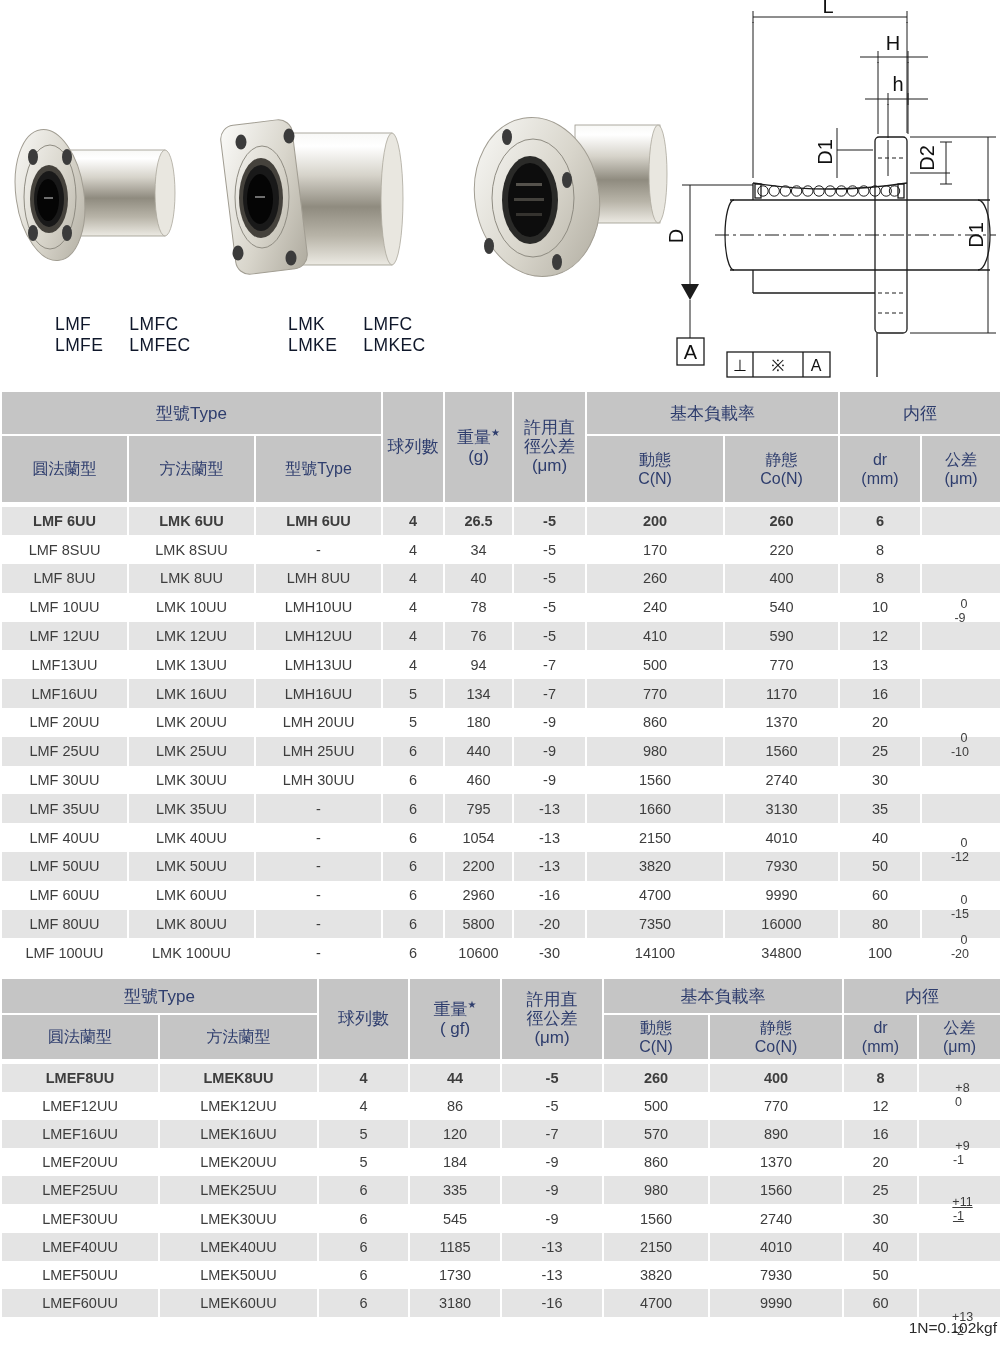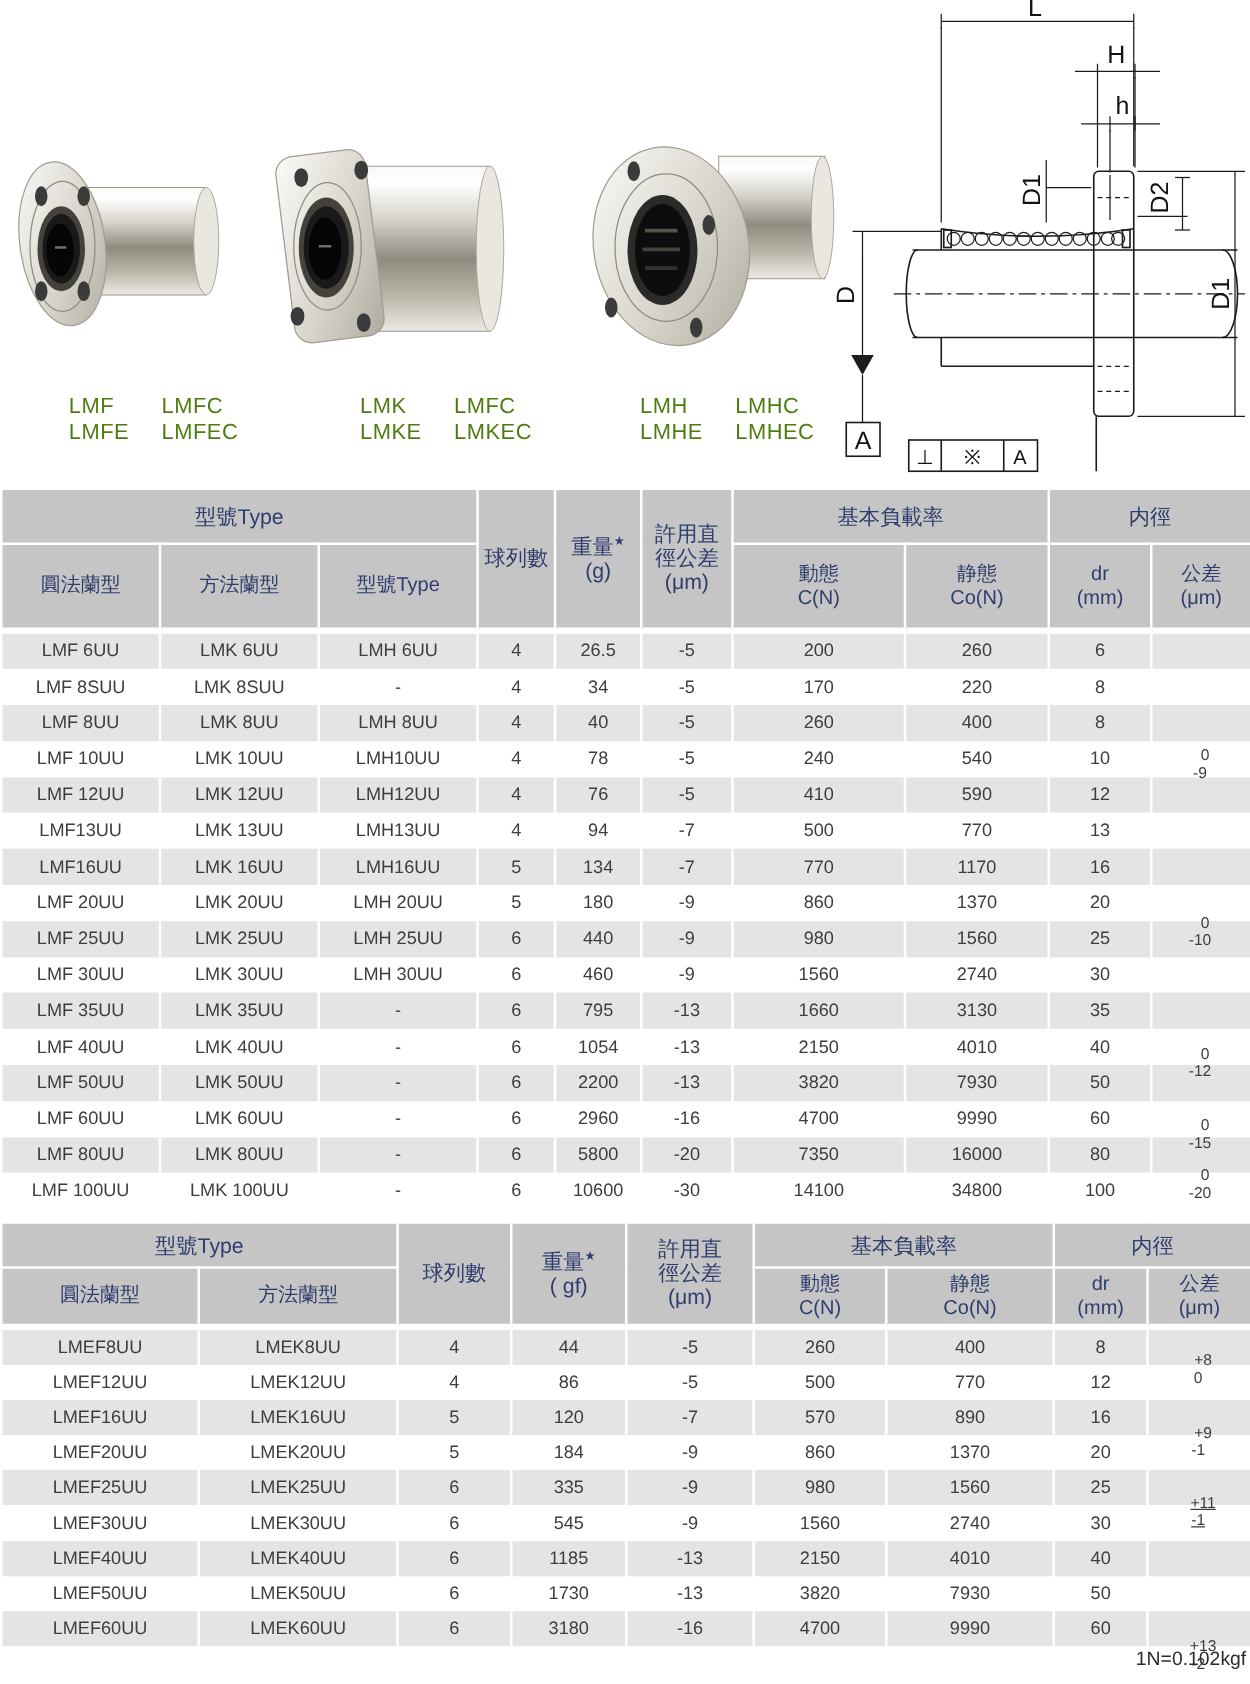--- a/index.html
+++ b/index.html
@@ -2,36 +2,36 @@
 <html><head>
 <meta charset="utf-8">
 <style>
   html,body{margin:0;padding:0;background:#ffffff;}
   .page{position:relative;width:1000px;height:1347px;background:#fff;overflow:hidden;
         font-family:"Liberation Sans", sans-serif;}
   
   .photos{position:absolute;top:0;left:0;width:1000px;height:390px;}
   .photos svg{position:absolute;top:0;left:0;}
   .plabels{position:absolute;top:315px;display:grid;grid-template-columns:auto auto;
-           column-gap:26px;row-gap:3px;font-size:17.5px;line-height:18px;color:#4d7c0f;
+           column-gap:26px;row-gap:3px;font-size:17.5px;line-height:18px;color:#0f172a;
            letter-spacing:.4px;}
   .plabels span{white-space:nowrap;}
   
   table.tbl{position:absolute;left:0;width:1000px;border-collapse:collapse;table-layout:fixed;}
   .t1{top:390px;} .t2{top:977px;}
   .tbl th{background:#c5c5c5;color:#2e3d6d;font-weight:normal;border:2px solid #fff;
           padding:0;text-align:center;vertical-align:middle;}
   .tbl tr.h1 th{font-size:17px;}
   .tbl tr.h2 th, .tbl th.span2{font-size:16px;line-height:19px;}
   .t1 tr.h1{height:44px;} .t1 tr.h2{height:69px;}
   .t2 tr.h1{height:36px;} .t2 tr.h2{height:47px;}
   .tbl td{border-left:2px solid #fff;border-right:2px solid #fff;padding:0;margin:0;
           text-align:center;vertical-align:middle;font-size:14.5px;color:#3d3d3d;}
   .t1 td{height:28.8px;} .t2 td{height:28.2px;}
-  .tbl tbody tr:first-child td{border-top:5px solid #fff;}
+  .tbl tbody tr:first-child td{border-top:5px solid #fff;font-weight:bold;}
   .tbl tbody tr:nth-child(odd){background:#e4e4e4;}
   .ml{white-space:pre-line;}
   sup.star{font-size:10px;line-height:0;}
   
   .tol{position:absolute;text-align:center;font-size:12.5px;line-height:13.5px;color:#3d3d3d;}
   .tol .l1{display:block;transform:translateX(4px);}
   .tol .l2{display:block;}
   .tolA{left:920px;width:80px;}
   .tolB{left:917px;width:83px;}
   .tolA1{top:598px;} .tolA2{top:732px;} .tolA3{top:837px;} .tolA4{top:894px;} .tolA5{top:934px;}
@@ -209,26 +209,20 @@
       <span>LMF</span>
       <span>LMFC</span>
       <span>LMFE</span>
       <span>LMFEC</span>
     </div>
     <div class="plabels" style="left:288px">
       <span>LMK</span>
       <span>LMFC</span>
       <span>LMKE</span>
       <span>LMKEC</span>
-    </div>
-    <div class="plabels" style="left:512px">
-      <span>LMH</span>
-      <span>LMHC</span>
-      <span>LMHE</span>
-      <span>LMHEC</span>
     </div>
   </div>
 
   <table class="tbl t1">
     <colgroup>
       <col style="width:127px">
         <col style="width:127px">
         <col style="width:127px">
       <col style="width:62px">
         <col style="width:69px">

